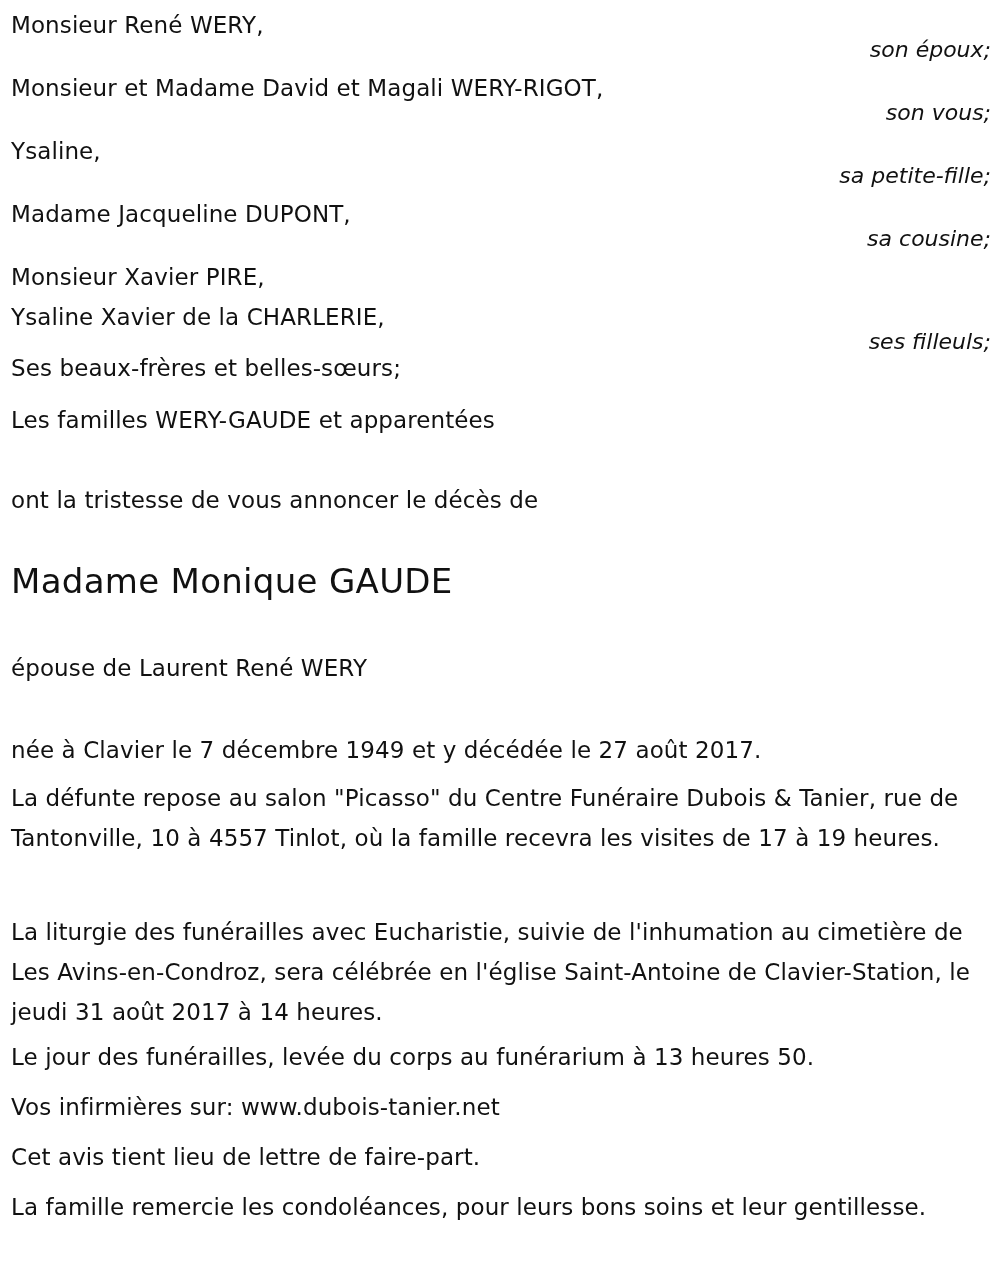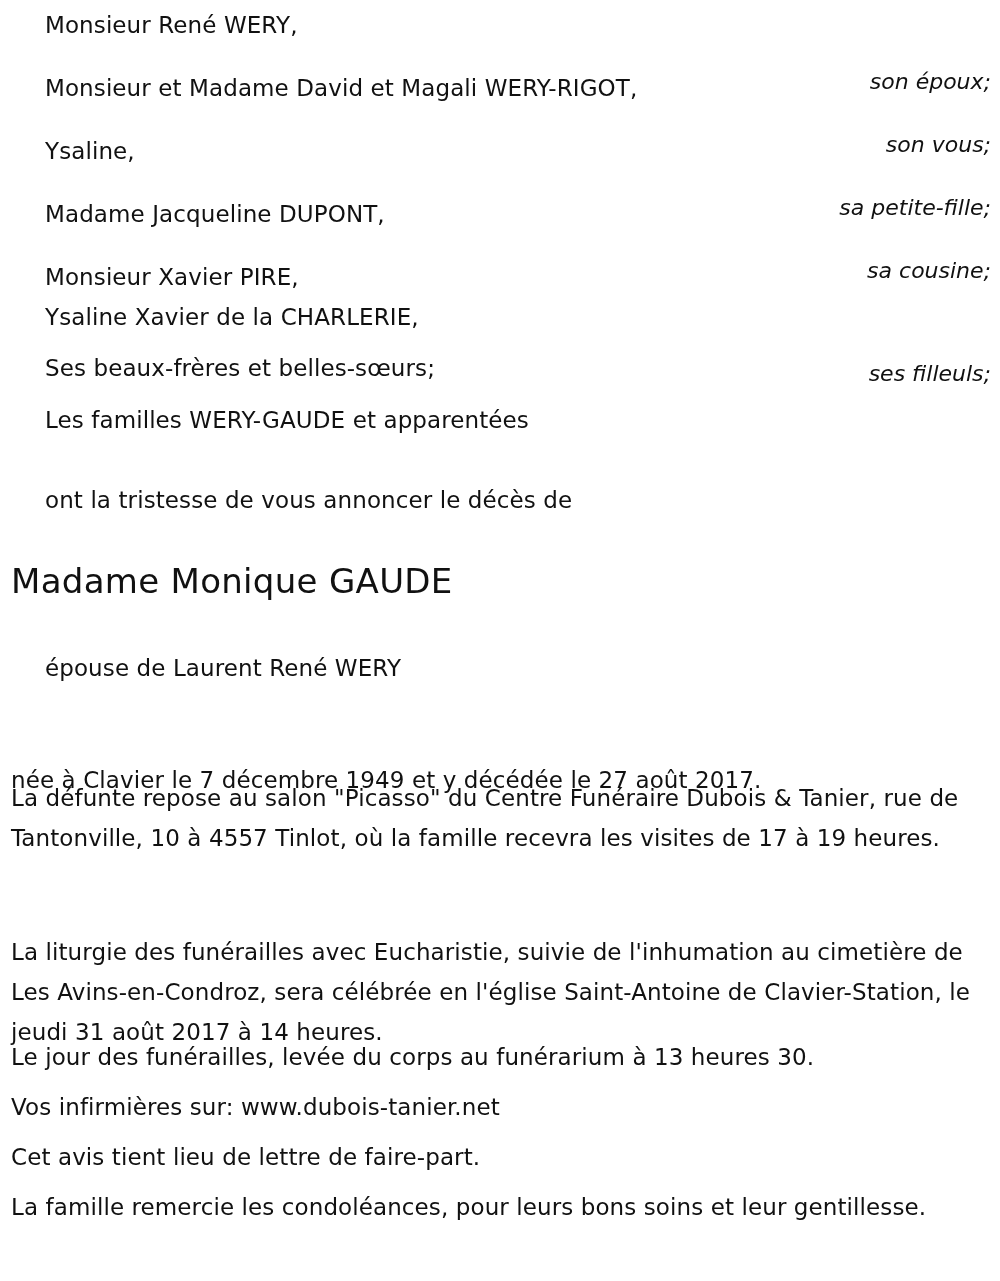--- a/index.html
+++ b/index.html
@@ -1,22 +1,22 @@
 <!DOCTYPE html>
 <html><head>
 <meta charset="utf-8">
 <style>
   html, body { margin: 0; padding: 0; background: #ffffff; }
   body {
     width: 1000px; height: 1281px; overflow: hidden; position: relative;
     font-family: "DejaVu Sans", sans-serif; color: #111111;
   }
   .doc { position: absolute; left: 11px; top: 0; width: 980px; }
-  .line { position: absolute; left: 0; font-size: 23px; line-height: 30px; white-space: nowrap; letter-spacing: 0.1px; margin-left: 34px; }
-  .rel { position: absolute; right: 0; font-size: 22px; line-height: 28px; font-style: italic; white-space: nowrap; text-align: right; margin-top: 32px; }
+  .line { position: absolute; left: 0; font-size: 23px; line-height: 30px; white-space: nowrap; letter-spacing: 0.1px; }
+  .rel { position: absolute; right: 0; font-size: 22px; line-height: 28px; font-style: italic; white-space: nowrap; text-align: right; }
   .title { position: absolute; left: 0; font-size: 34px; line-height: 40px; font-weight: normal; white-space: nowrap; letter-spacing: 0.3px; }
   .para { position: absolute; left: 0; width: 985px; font-size: 23px; line-height: 40px; letter-spacing: 0.1px; }
 </style>
 </head>
 <body>
 
 <div class="doc">
 
   <div class="line" style="top:10px">Monsieur René WERY,</div>
   <div class="rel" style="top:36px">son époux;</div>
@@ -36,21 +36,21 @@
 
   <div class="line" style="top:353px">Ses beaux-frères et belles-sœurs;</div>
   <div class="line" style="top:405px">Les familles WERY-GAUDE et apparentées</div>
 
   <div class="line" style="top:485px">ont la tristesse de vous annoncer le décès de</div>
 
   <div class="title" style="top:561px">Madame Monique GAUDE</div>
 
   <div class="line" style="top:653px">épouse de Laurent René WERY</div>
 
-  <div class="para" style="top:760px">née à Clavier le 7 décembre 1949 et y décédée le 27 août 2017.</div>
+  <div class="para" style="top:730px">née à Clavier le 7 décembre 1949 et y décédée le 27 août 2017.</div>
   <div class="para" style="top:778px">La défunte repose au salon "Picasso" du Centre Funéraire Dubois &amp; Tanier, rue de Tantonville, 10 à 4557 Tinlot, où la famille recevra les visites de 17 à 19 heures.</div>
-  <div class="para" style="top:932px">La liturgie des funérailles avec Eucharistie, suivie de l'inhumation au cimetière de Les Avins-en-Condroz, sera célébrée en l'église Saint-Antoine de Clavier-Station, le jeudi 31 août 2017 à 14 heures.</div>
-  <div class="para" style="top:1037px">Le jour des funérailles, levée du corps au funérarium à 13 heures 30.</div>
+  <div class="para" style="top:912px">La liturgie des funérailles avec Eucharistie, suivie de l'inhumation au cimetière de Les Avins-en-Condroz, sera célébrée en l'église Saint-Antoine de Clavier-Station, le jeudi 31 août 2017 à 14 heures.</div>
+  <div class="para" style="top:1037px">Le jour des funérailles, levée du corps au funérarium à 13 heures 50.</div>
   <div class="para" style="top:1087px">Vos infirmières sur: www.dubois-tanier.net</div>
   <div class="para" style="top:1137px">Cet avis tient lieu de lettre de faire-part.</div>
   <div class="para" style="top:1187px">La famille remercie les condoléances, pour leurs bons soins et leur gentillesse.</div>
 
 </div>
 
 </body></html>

